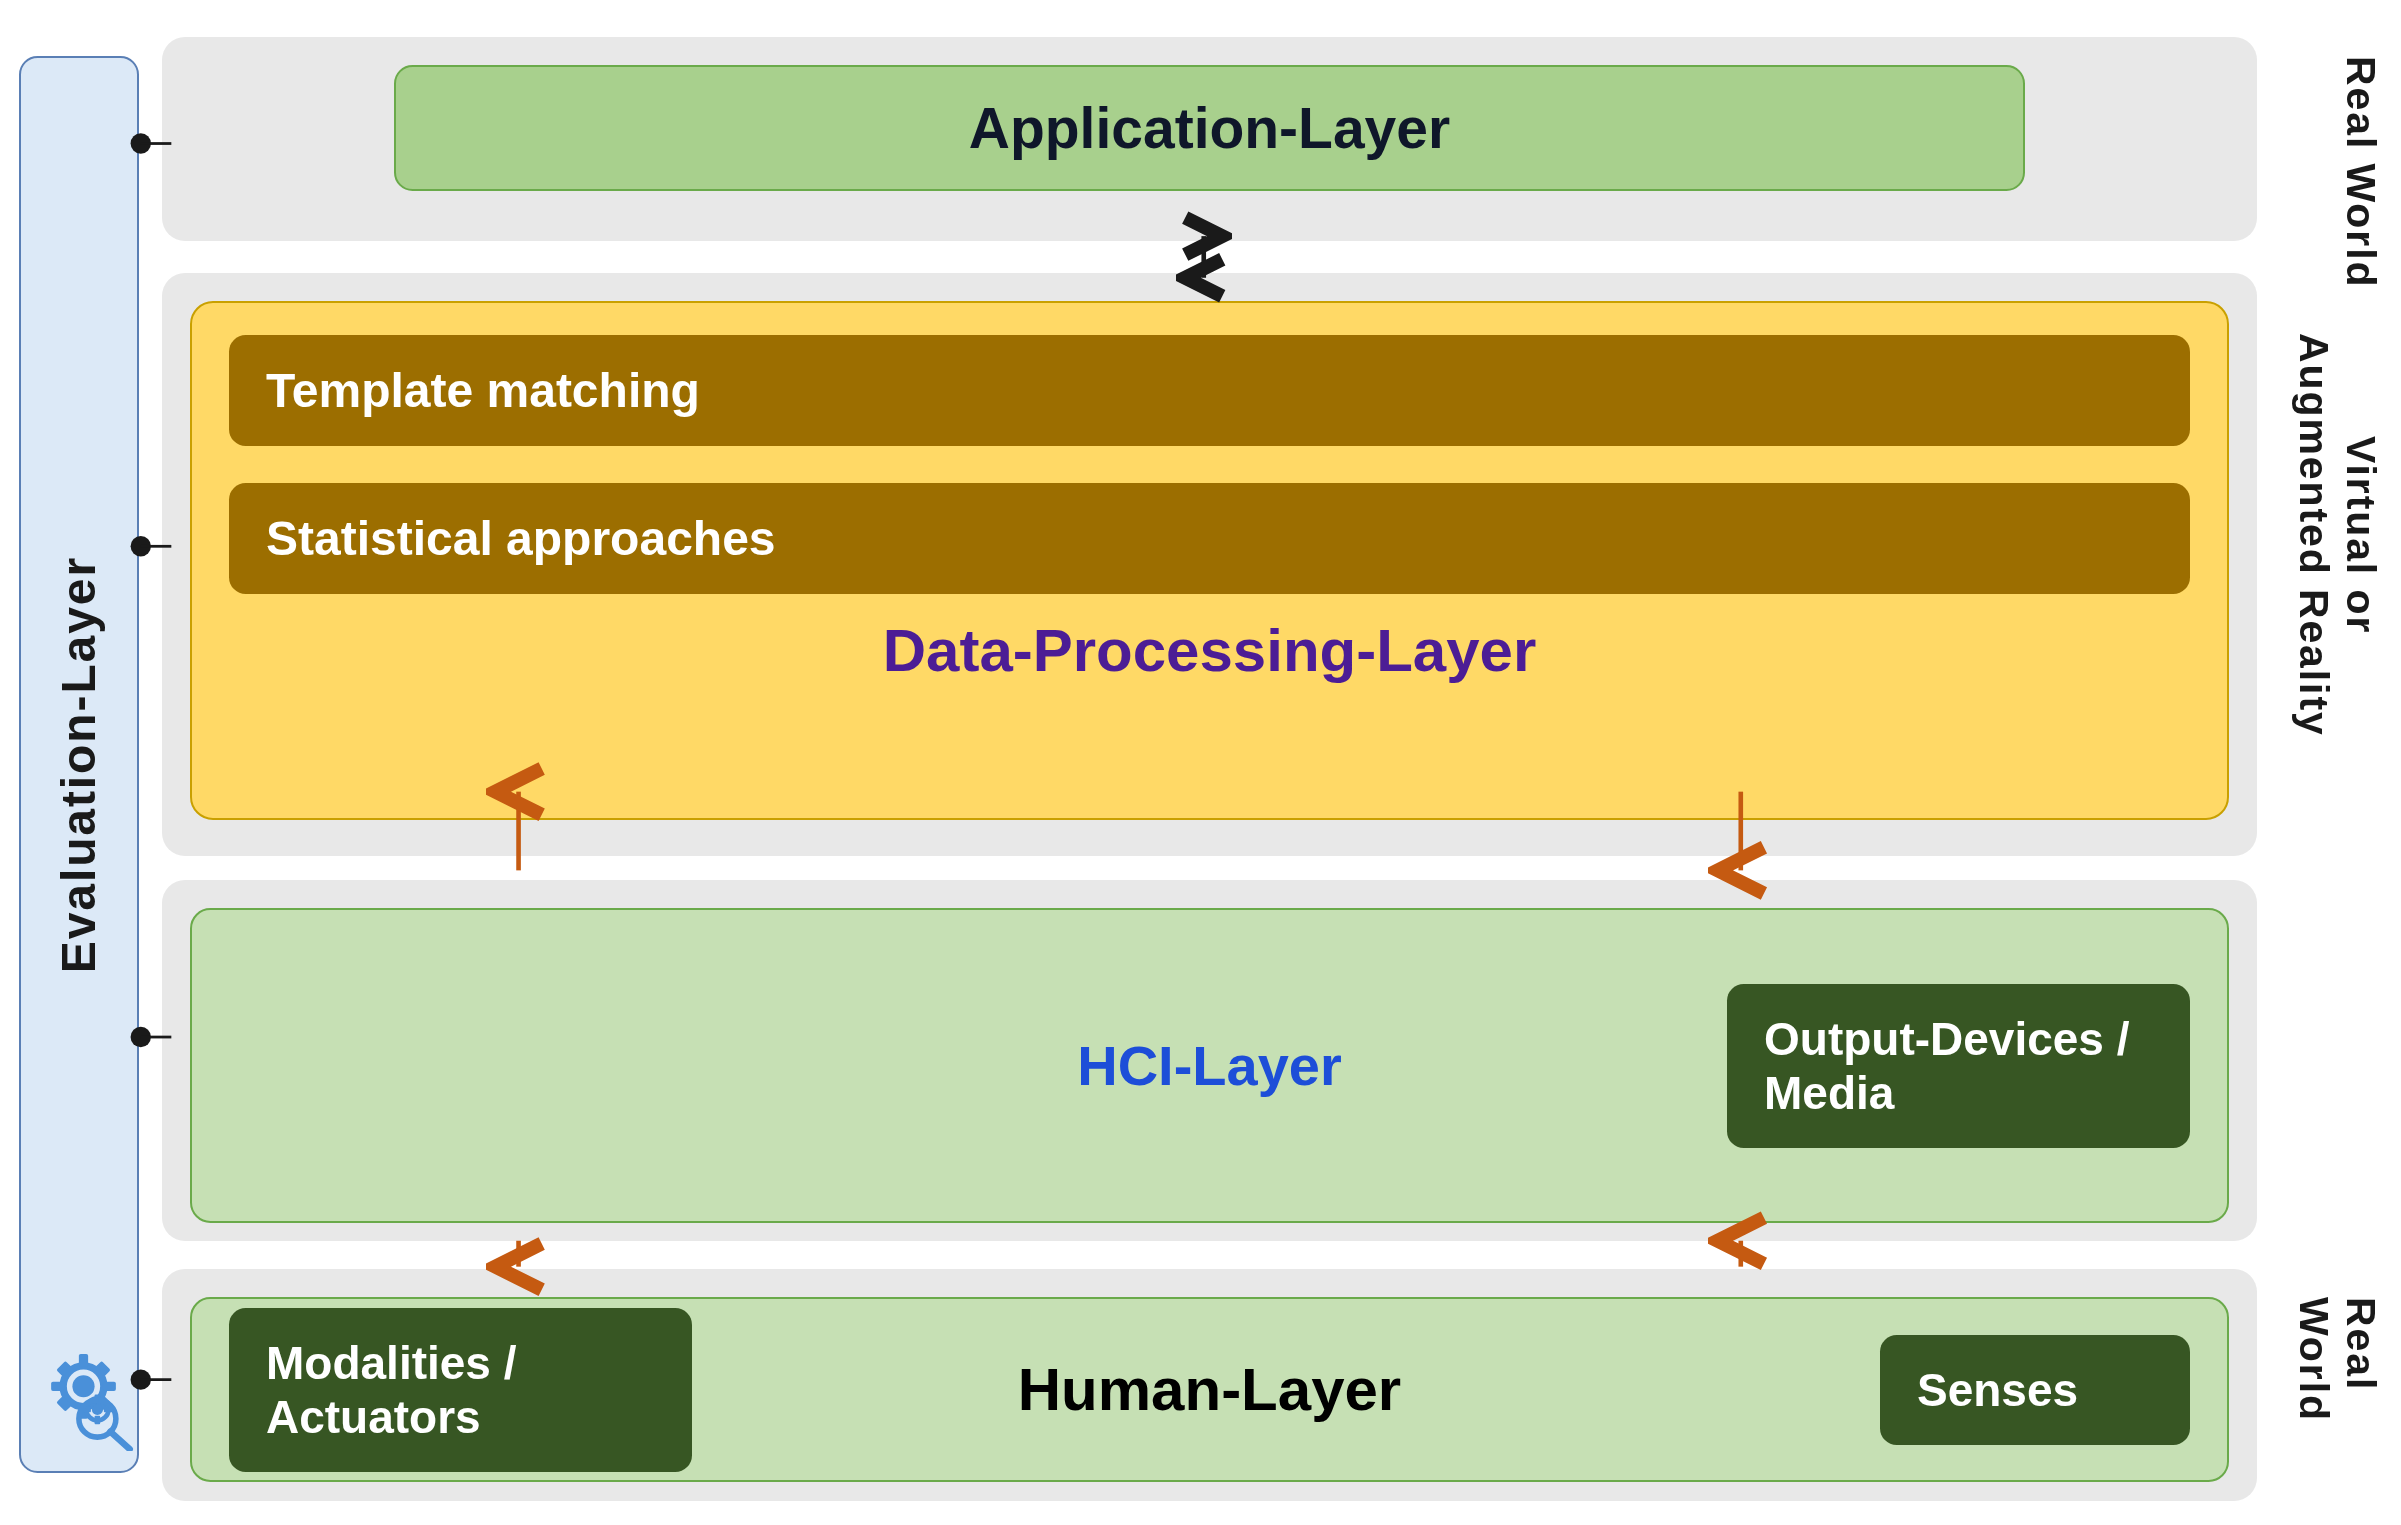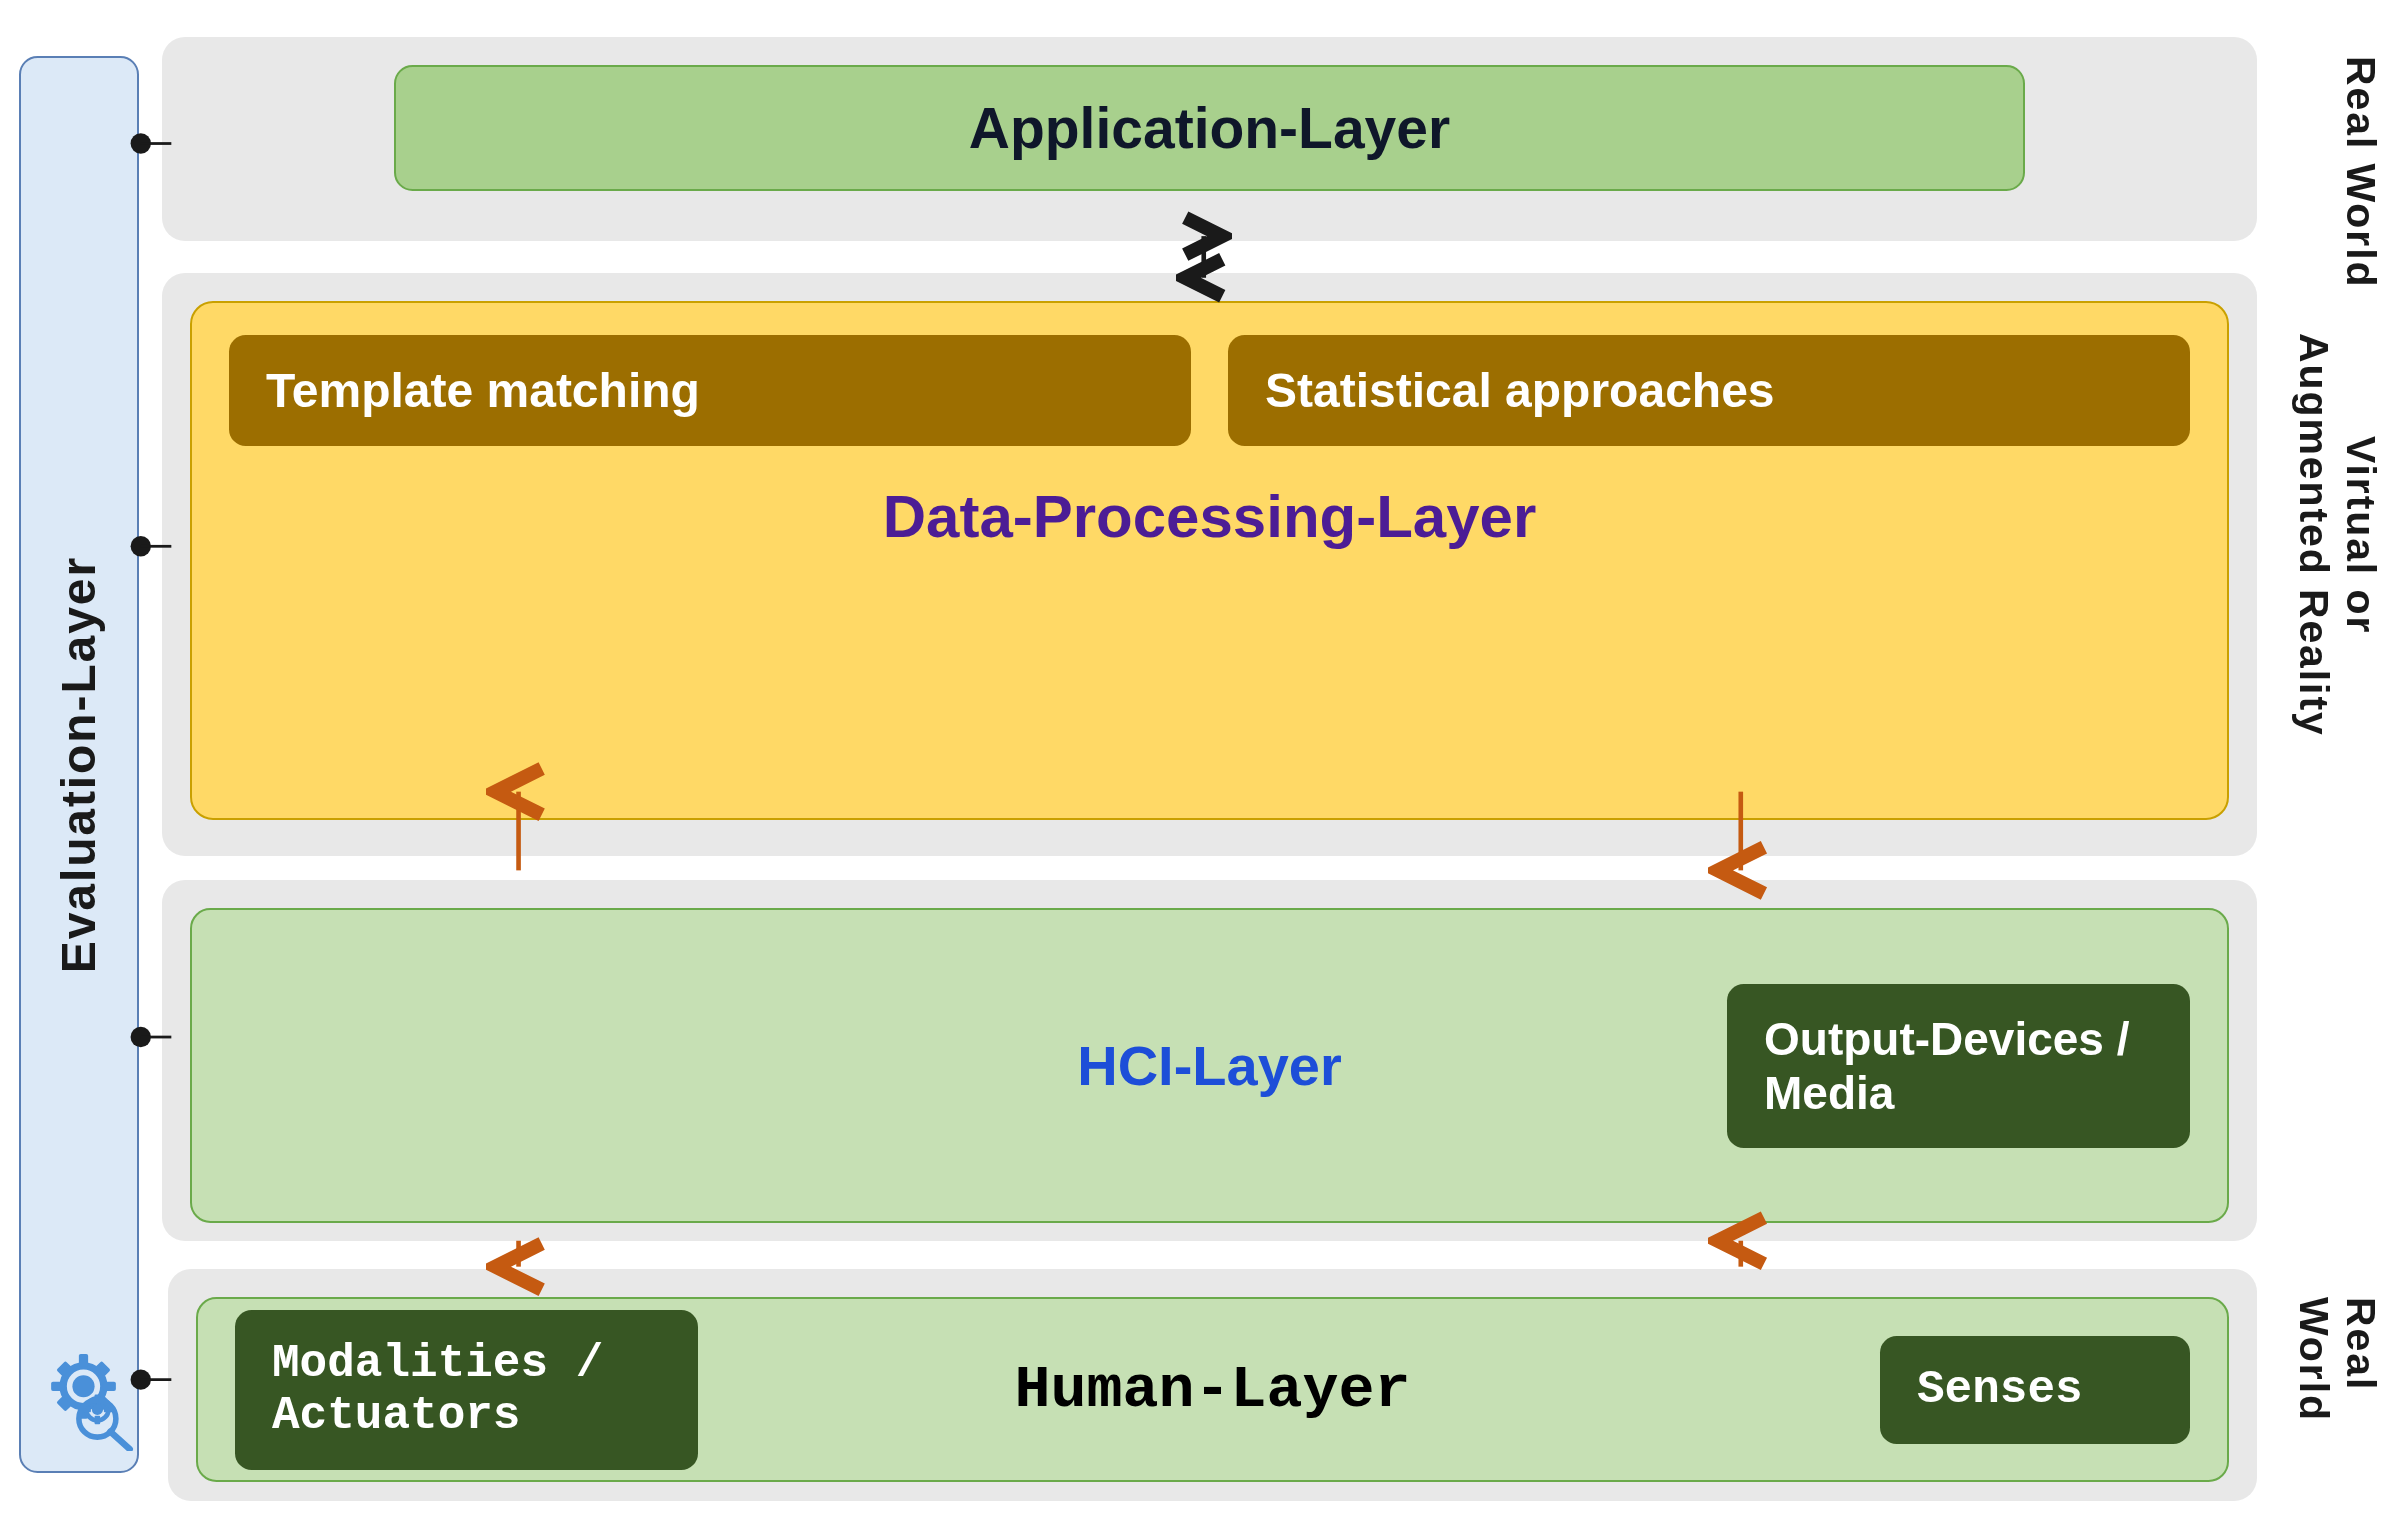--- a/index.html
+++ b/index.html
@@ -92,23 +92,23 @@
       background: #ffd966;
       border: 2.8px solid #c9a000;
       border-radius: 23px;
       padding: 32px 37px 42px 37px;
       height: 519px;
       position: relative;
     }
 
     .processing-methods {
       display: flex;
-      flex-direction: row;
+      flex-direction: column;
       gap: 37px;
-      margin-bottom: 36px;
+      margin-bottom: 22px;
     }
 
     .method-box {
       background: #9c6e00;
       border-radius: 16.7px;
       padding: 28px 37px;
       flex: 1;
     }
 
     .method-box-label {
@@ -332,21 +332,21 @@
 
   <div class="layer-section hci-section" style="top:880px; height:361px; left:162px; right:144px;">
     <div class="hci-inner">
       <div class="hci-label">HCI-Layer</div>
       <div class="device-box" style="margin-left:auto;">
         <span class="device-box-label">Output-Devices /<br>Media</span>
       </div>
     </div>
   </div>
 
-  <div class="layer-section human-section" style="top:1269px; height:232px; left:168px; right:144px;font-family:Liberation Mono, monospace;">
+  <div class="layer-section human-section" style="top:1269px; height:232px; left:162px; right:144px;">
     <div class="human-inner">
       <div class="device-box" style="margin-right:auto;">
         <span class="device-box-label">Modalities /<br>Actuators</span>
       </div>
       <div class="human-label">Human-Layer</div>
       <div class="device-box" style="margin-left:auto; width:310px;">
         <span class="device-box-label">Senses</span>
       </div>
     </div>
   </div>

